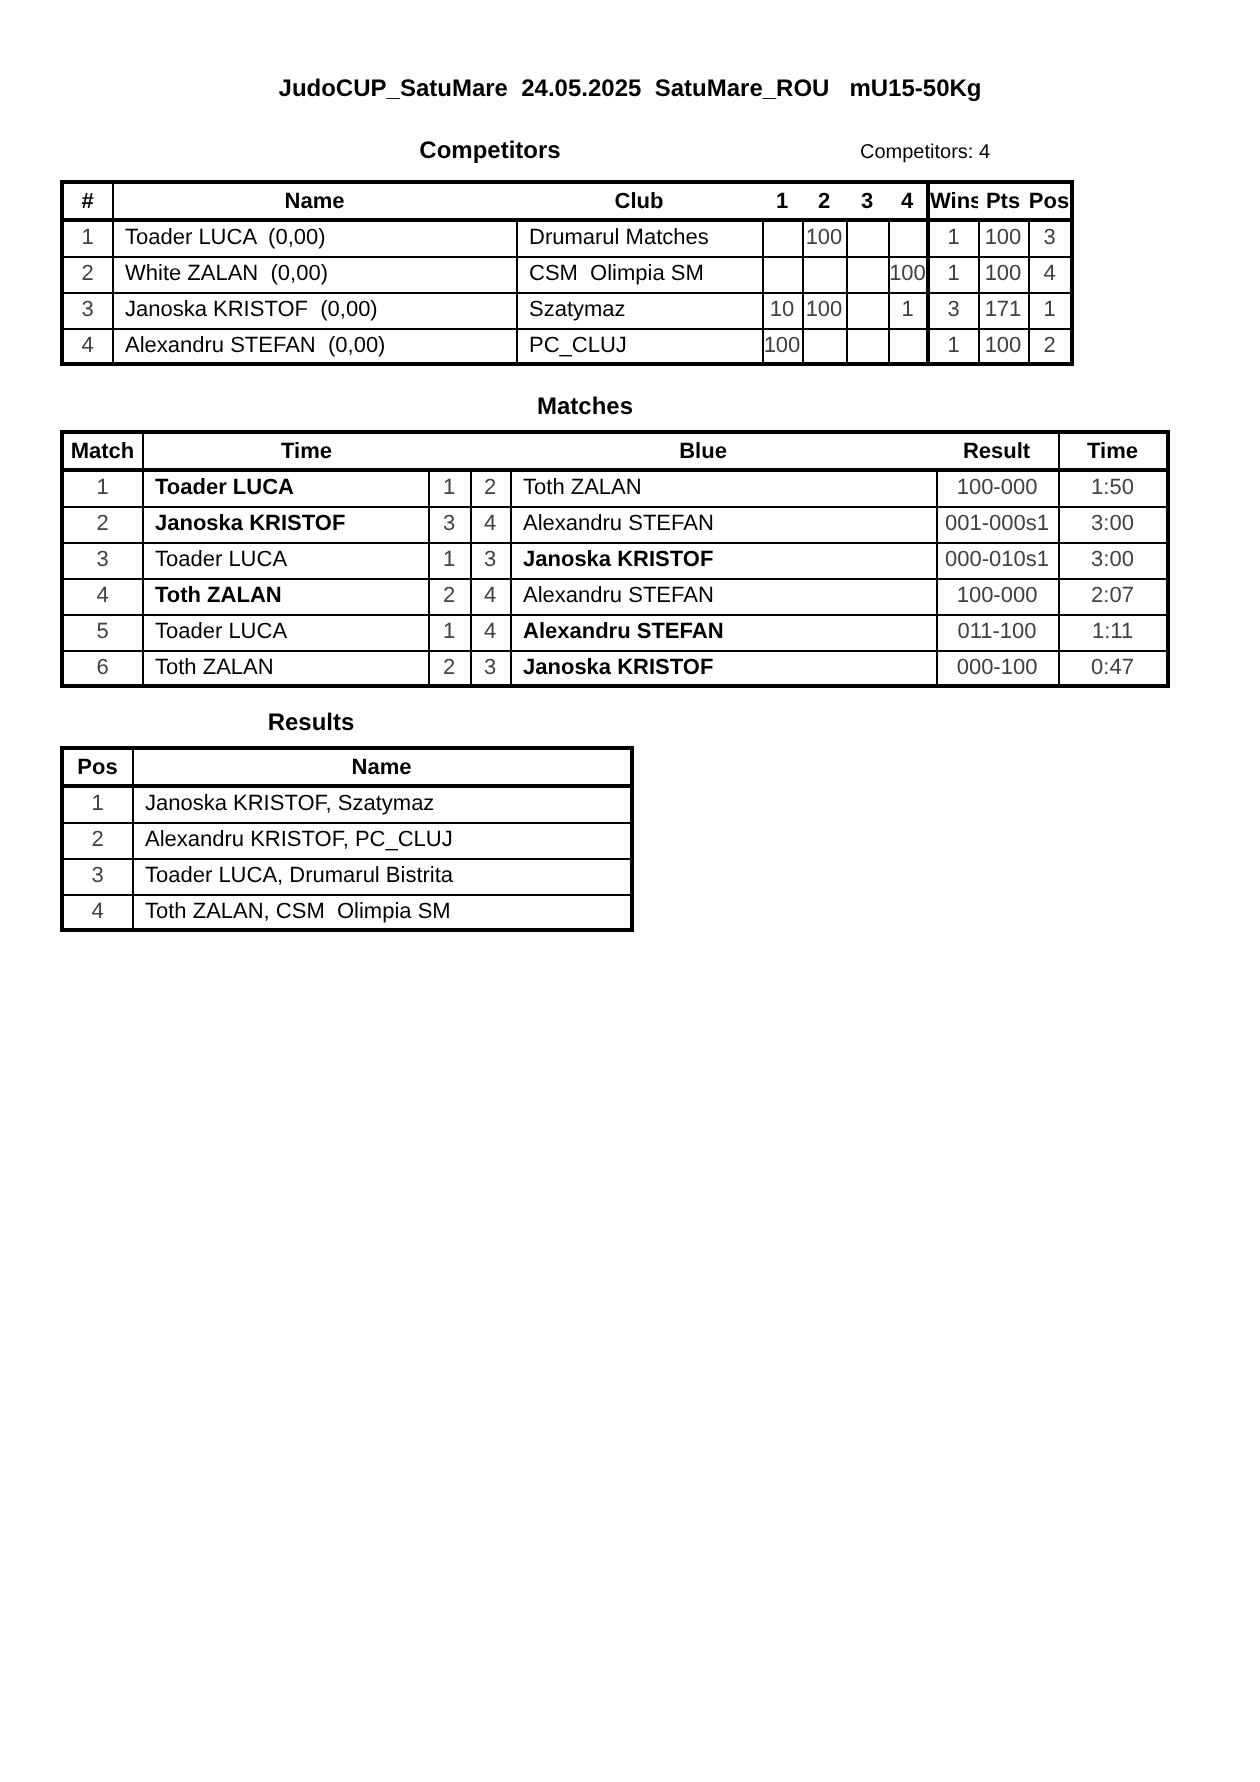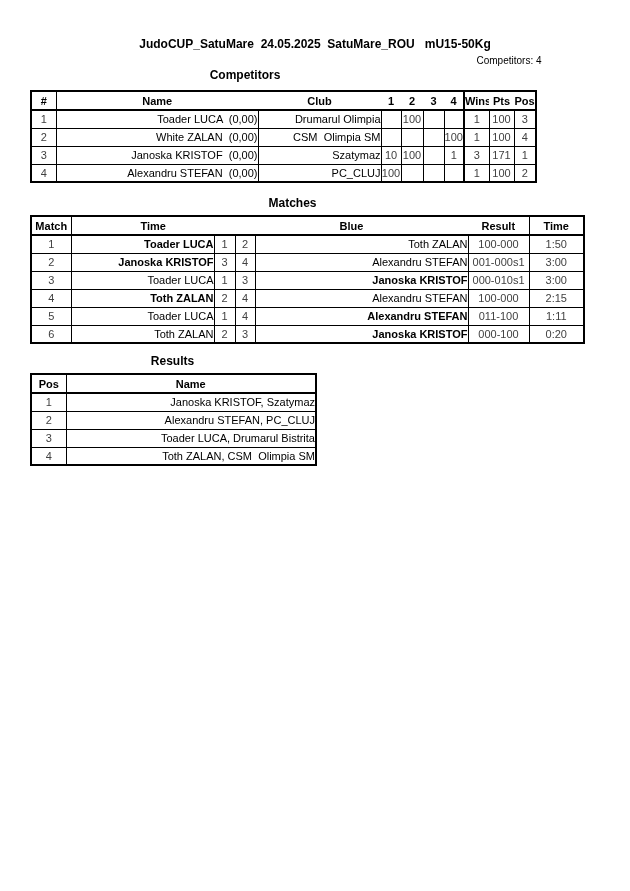--- a/index.html
+++ b/index.html
@@ -17,24 +17,24 @@
     font-size: 12px; font-weight: bold;
     white-space: pre;
     letter-spacing: 0px;
   }
   .section-heading {
     position: absolute;
     font-size: 12px; font-weight: bold;
     text-align: center;
   }
   #competitors-heading { top: 68px; left: 30px; width: 430px; }
-  #competitors-count   { position: absolute; top: 55px; left: 430px; width: 158px;
-                         font-size: 10px; text-align: center; }
+  #competitors-count   { position: absolute; top: 71px; left: 430px; width: 158px;
+                         font-size: 10px; text-align: left; }
   #matches-heading     { top: 196px; left: 16px; width: 553px; }
-  #results-heading     { top: 354px; left: 30px; width: 285px; }
+  #results-heading     { top: 354px; left: 13px; width: 285px; }
 
   table {
     position: absolute;
     border-collapse: collapse;
     table-layout: fixed;
     background: #ffffff;
     font-size: 11px;
   }
   table { border: 2px solid #000000; }
   th {
@@ -43,21 +43,21 @@
     border-bottom: 2px solid #000000;
     text-align: center;
     white-space: pre; overflow: hidden;
   }
   td {
     height: 18px;
     border: 1px solid #000000;
     white-space: pre; overflow: hidden;
     text-align: center;
   }
-  td.left { text-align: right; padding-left: 6px; }
+  td.left { text-align: left; padding-left: 6px; }
   .num { color: #414141; }
   .bold { font-weight: bold; }
 
   #competitors-table { left: 30px; top: 90px;  width: 505px; }
   #matches-table     { left: 30px; top: 215px; width: 553px; }
   #results-table     { left: 30px; top: 373px; width: 285px; }
 
   
   th { border-left: none; border-right: none; }
   th.div-right { border-right: 1px solid #000000; }
@@ -96,21 +96,21 @@
       <th class="thick-left">Wins</th>
       <th>Pts</th>
       <th>Pos</th>
     </tr>
   </thead>
   <tbody>
 
       <tr>
         <td class="num">1</td>
         <td class="left">Toader LUCA  (0,00)</td>
-        <td class="left">Drumarul Olimpia</td>
+        <td class="left">Drumarul Matches</td>
         <td class="num"></td>
         <td class="num">100</td>
         <td class="num"></td>
         <td class="num"></td>
         <td class="num thick-left">1</td>
         <td class="num">100</td>
         <td class="num">3</td>
       </tr>
 
       <tr>
@@ -207,41 +207,41 @@
         <td class="num">3:00</td>
       </tr>
 
       <tr>
         <td class="num">4</td>
         <td class="left bold">Toth ZALAN</td>
         <td class="num">2</td>
         <td class="num">4</td>
         <td class="left">Alexandru STEFAN</td>
         <td class="num">100-000</td>
-        <td class="num">2:15</td>
+        <td class="num">2:07</td>
       </tr>
 
       <tr>
         <td class="num">5</td>
         <td class="left">Toader LUCA</td>
         <td class="num">1</td>
         <td class="num">4</td>
         <td class="left bold">Alexandru STEFAN</td>
         <td class="num">011-100</td>
         <td class="num">1:11</td>
       </tr>
 
       <tr>
         <td class="num">6</td>
         <td class="left">Toth ZALAN</td>
         <td class="num">2</td>
         <td class="num">3</td>
         <td class="left bold">Janoska KRISTOF</td>
         <td class="num">000-100</td>
-        <td class="num">0:20</td>
+        <td class="num">0:47</td>
       </tr>
     </tbody>
 </table>
 
 <div class="section-heading" id="results-heading">Results</div>
 
 <table id="results-table">
   <colgroup>
     <col style="width:35px">
       <col style="width:250px">
@@ -254,21 +254,21 @@
   </thead>
   <tbody>
 
       <tr>
         <td class="num">1</td>
         <td class="left">Janoska KRISTOF, Szatymaz</td>
       </tr>
 
       <tr>
         <td class="num">2</td>
-        <td class="left">Alexandru STEFAN, PC_CLUJ</td>
+        <td class="left">Alexandru KRISTOF, PC_CLUJ</td>
       </tr>
 
       <tr>
         <td class="num">3</td>
         <td class="left">Toader LUCA, Drumarul Bistrita</td>
       </tr>
 
       <tr>
         <td class="num">4</td>
         <td class="left">Toth ZALAN, CSM  Olimpia SM</td>

